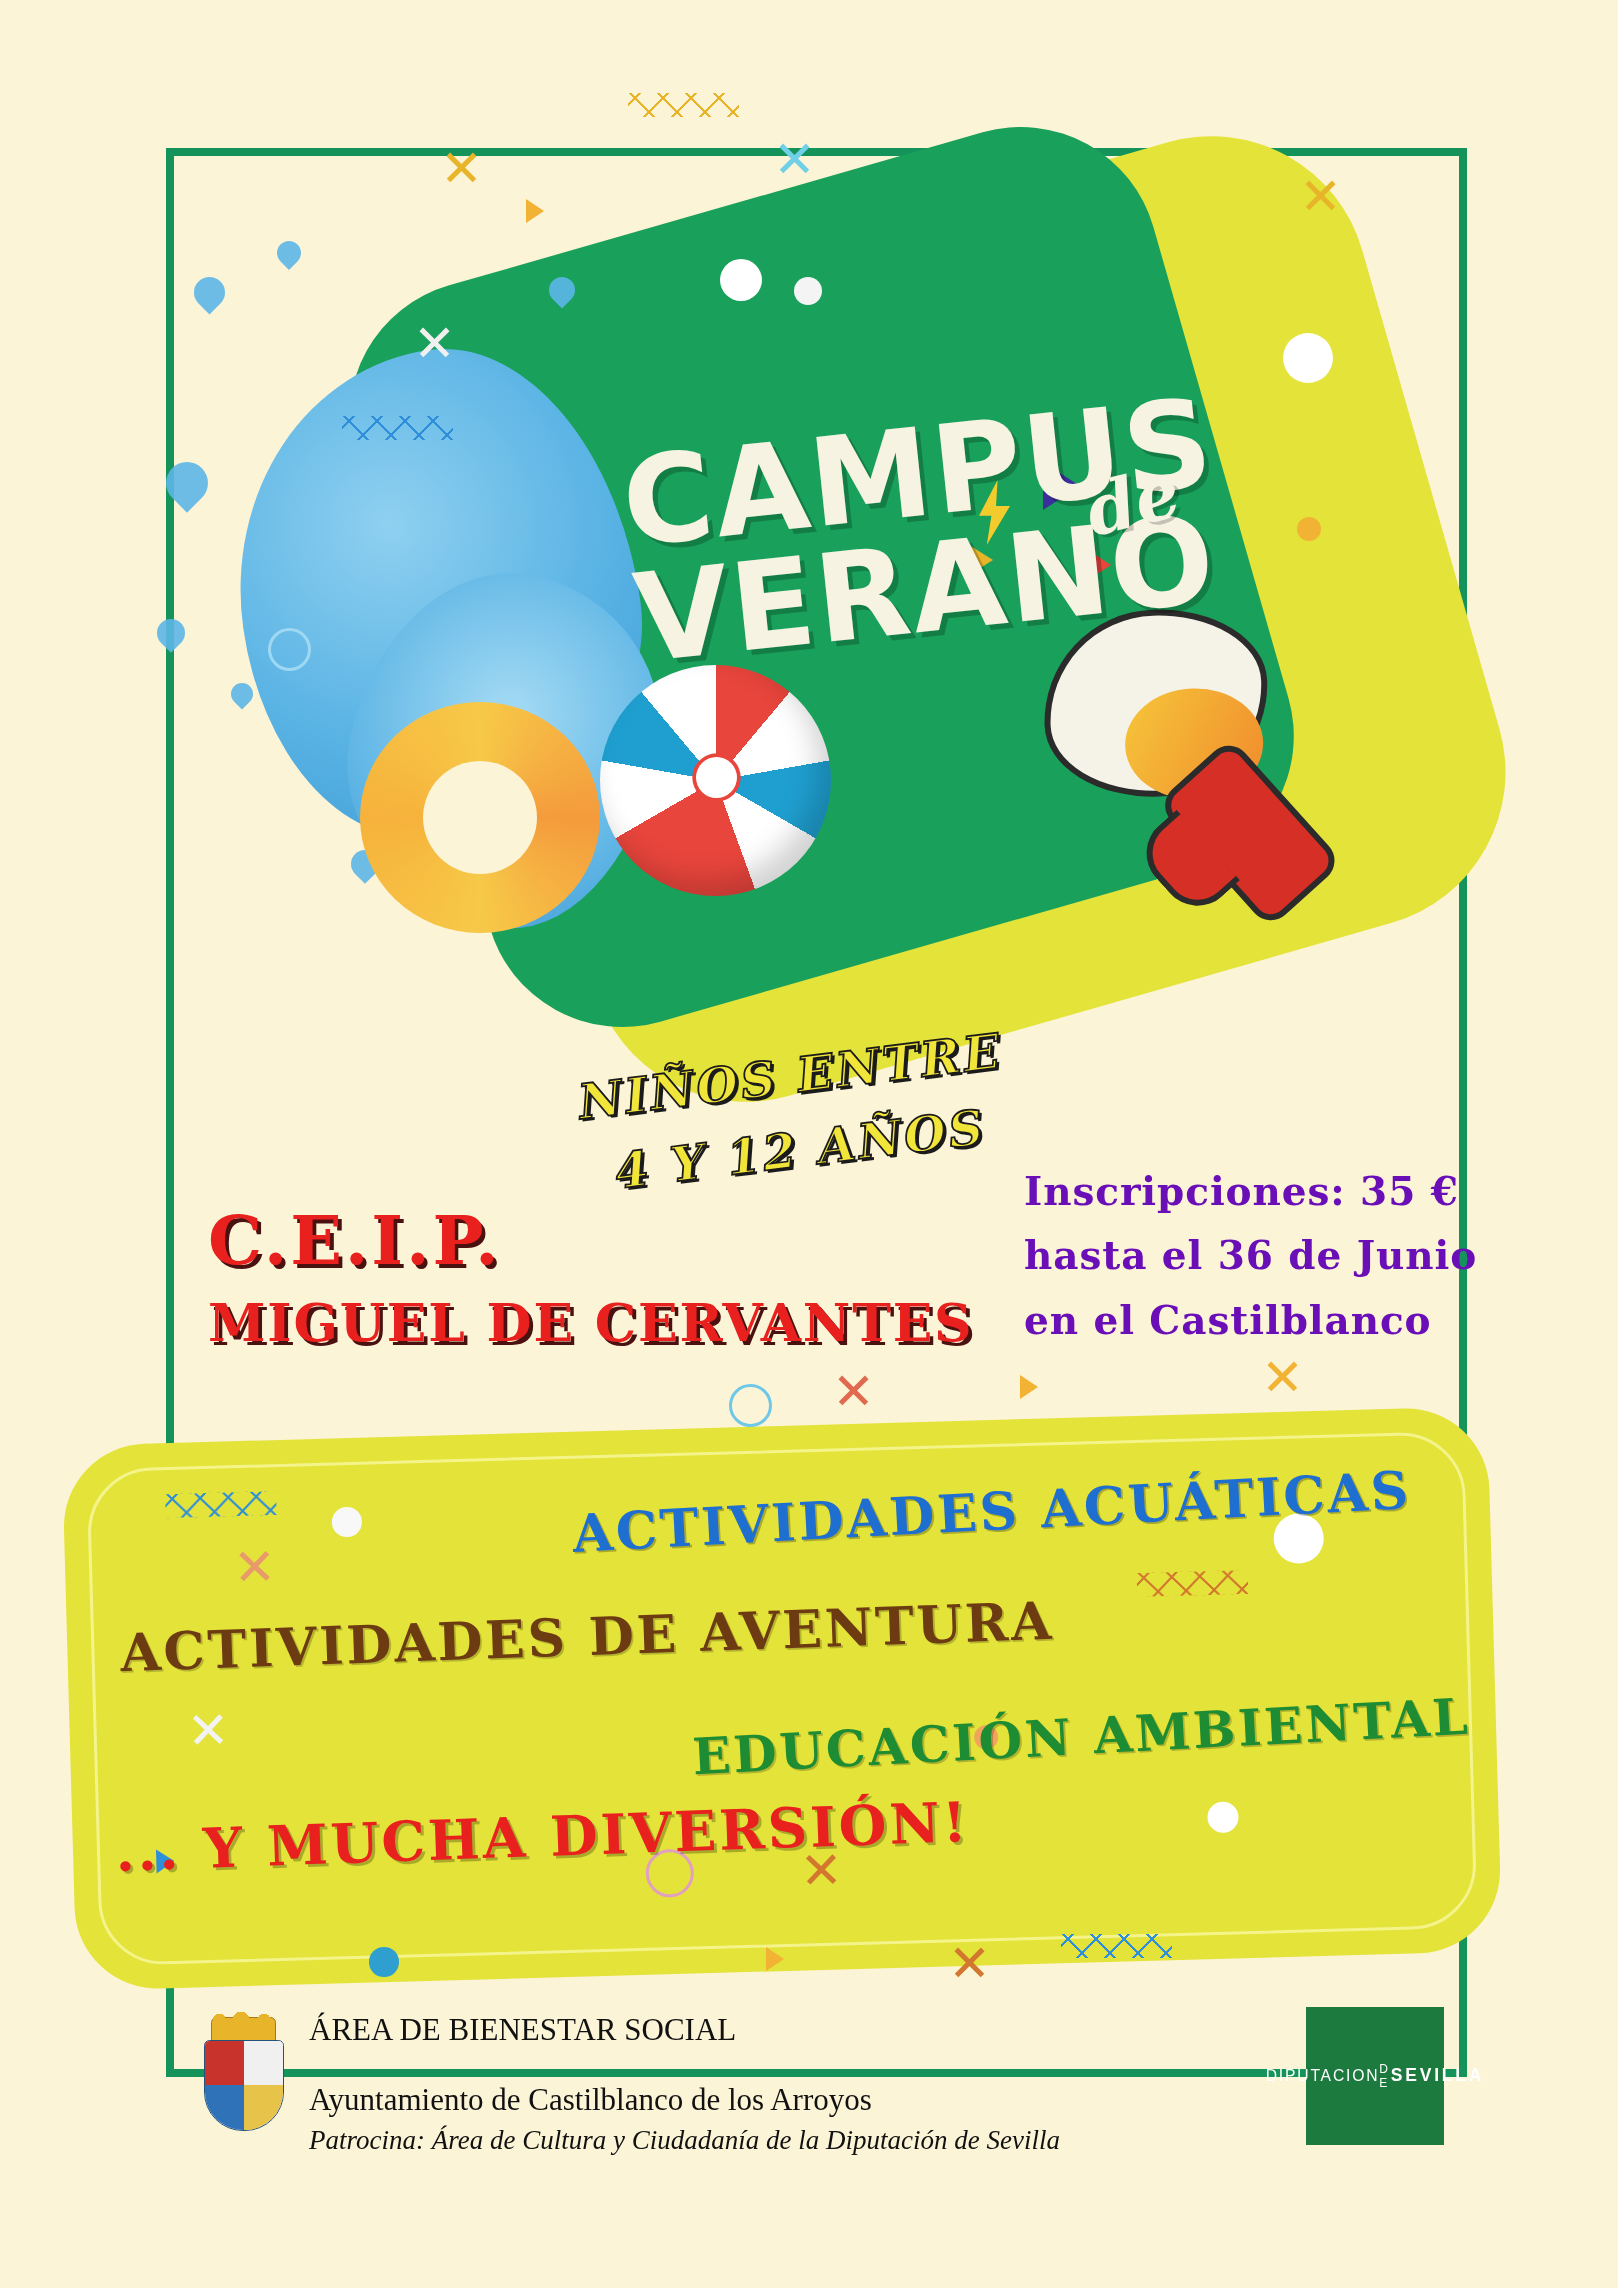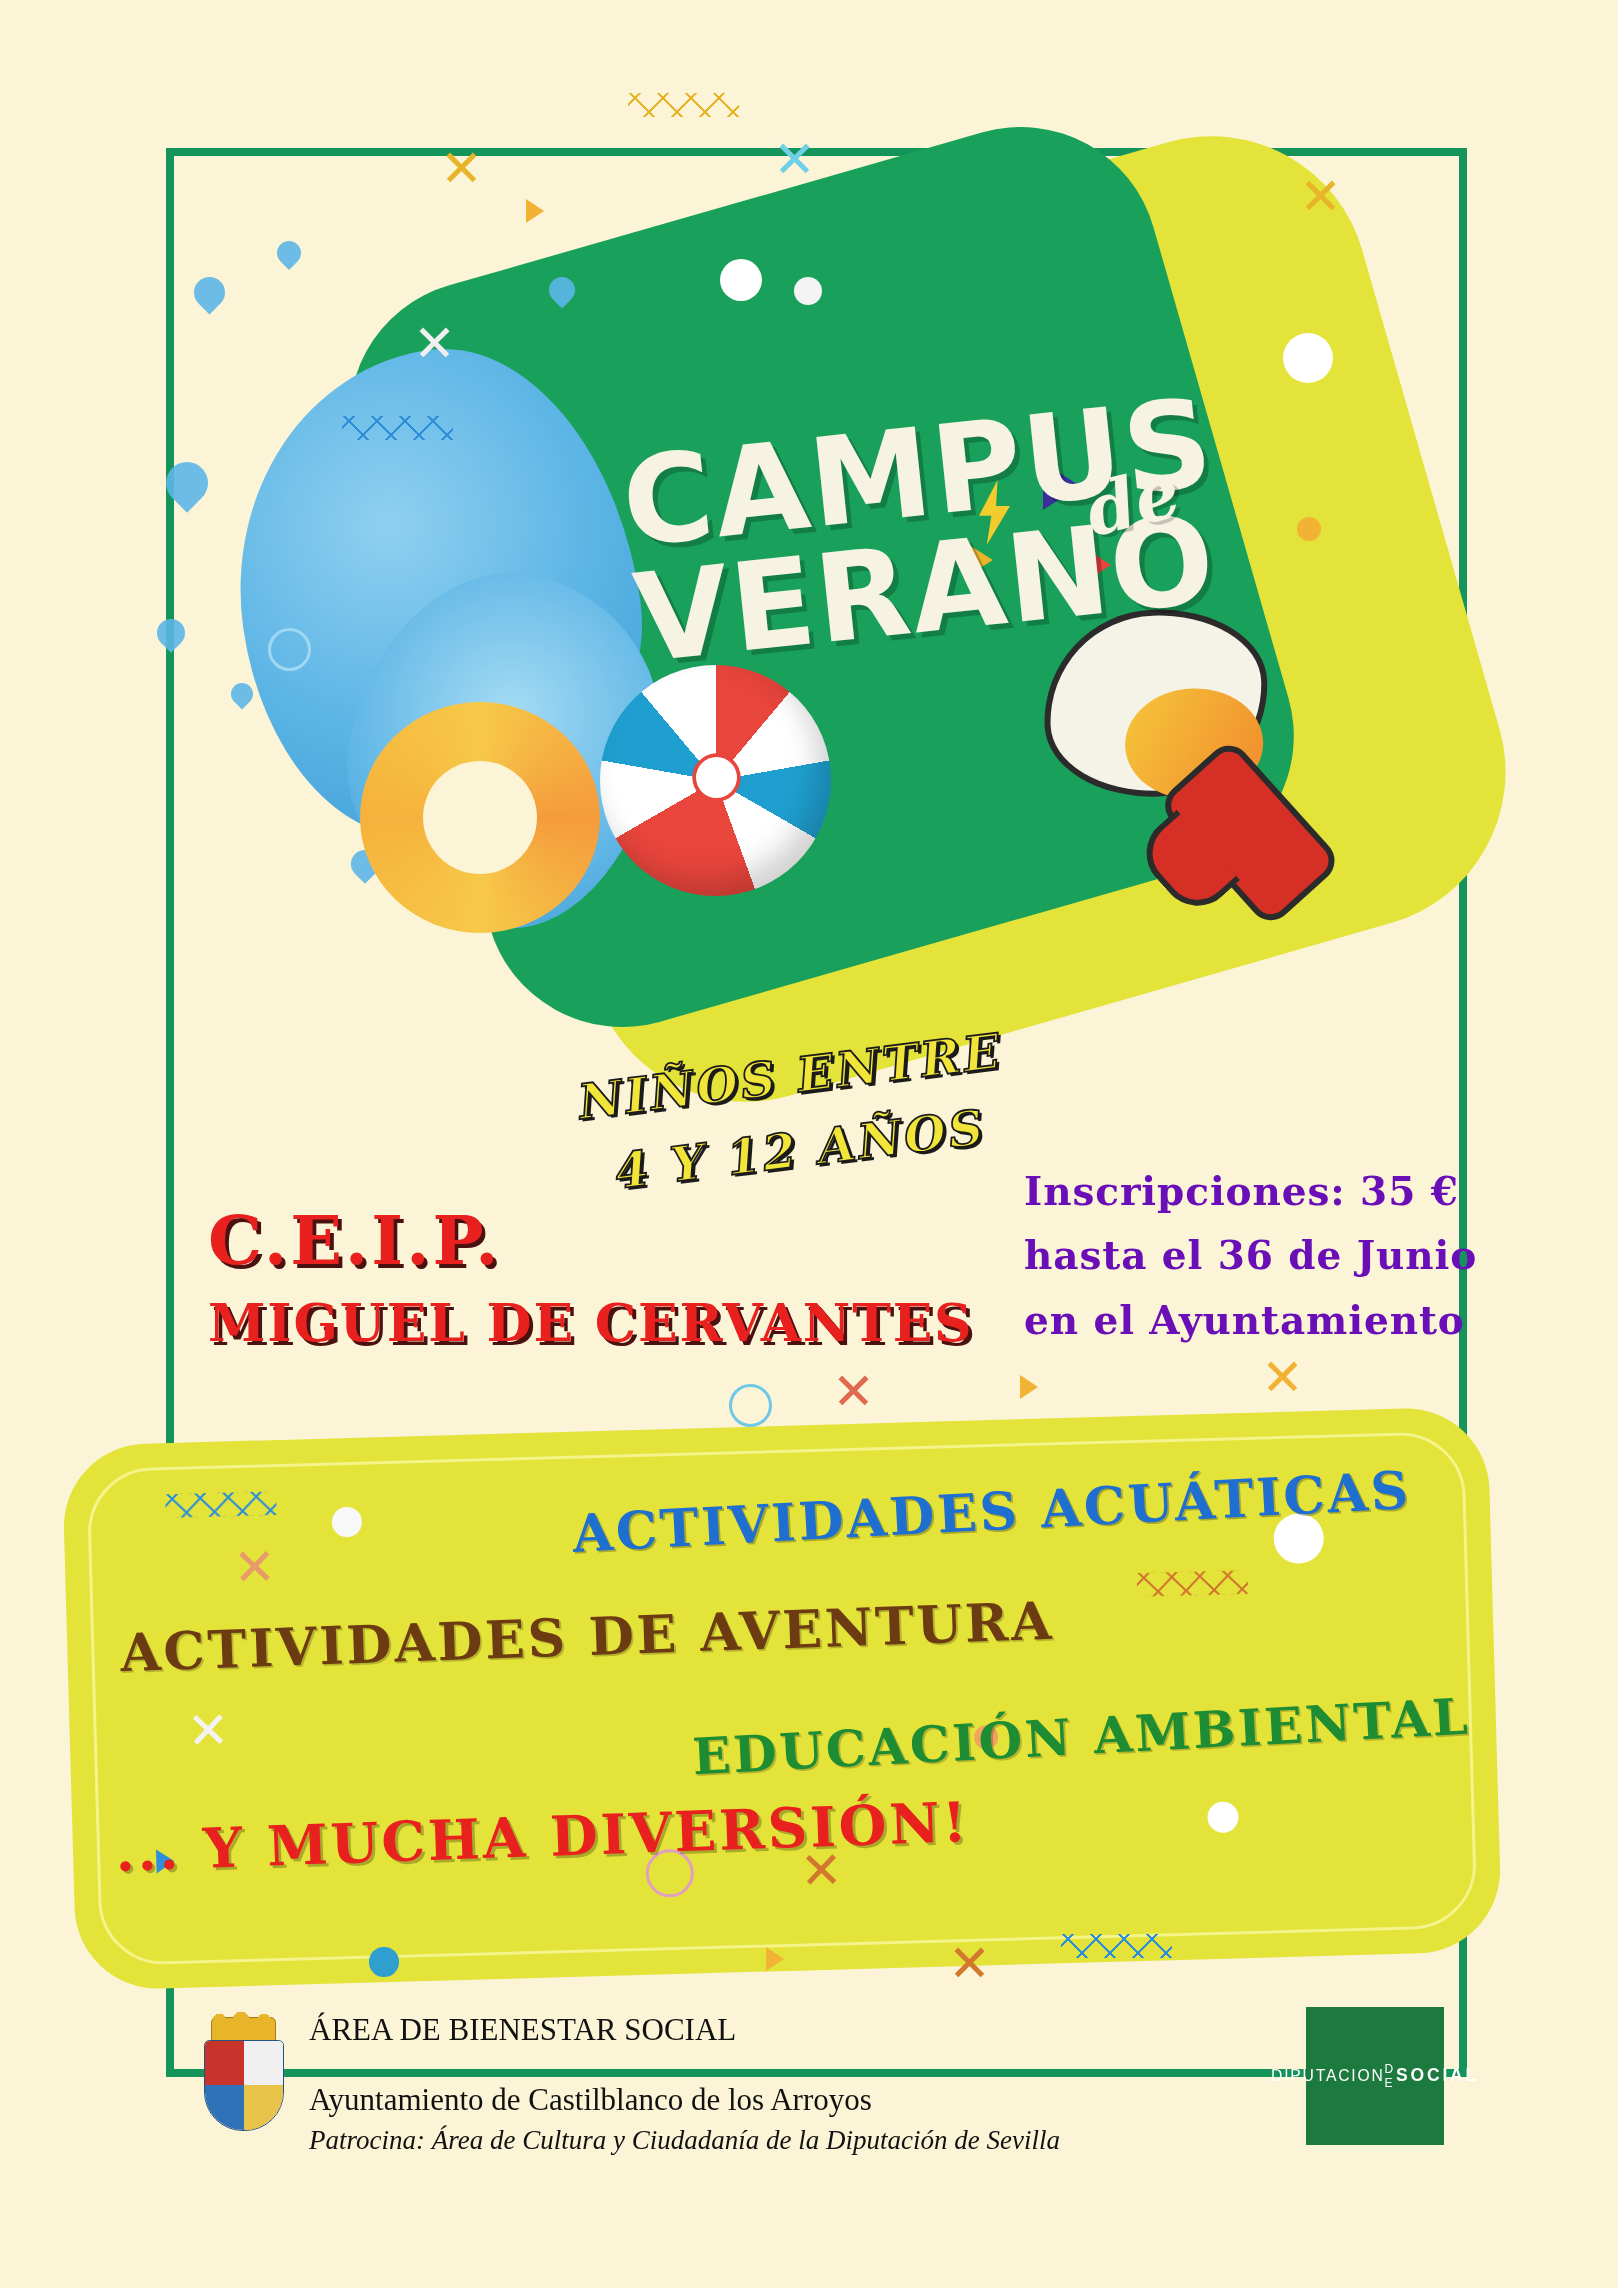--- a/index.html
+++ b/index.html
@@ -509,21 +509,21 @@
   </div>
 
   <div class="age-line" id="age1">NIÑOS ENTRE</div>
   <div class="age-line" id="age2">4 Y 12 AÑOS</div>
 
   <div class="ceip">C.E.I.P.</div>
   <div class="ceip-sub">MIGUEL DE CERVANTES</div>
 
   <div class="insc" id="insc1">Inscripciones: 35 €</div>
   <div class="insc" id="insc2">hasta el 36 de Junio</div>
-  <div class="insc" id="insc3">en el Ayuntamiento</div>
+  <div class="insc" id="insc3">en el Castilblanco</div>
 
   <div class="panel">
     <div class="panel-inner-line"></div>
     <div class="sh zig" style="left:102px; top:51px; color:#2f8fd8;"></div>
     <div class="sh xmark" style="left:171px; top:106px; color:#e89a6b;"></div>
     <div class="sh xmark" style="left:120px; top:268px; color:#f3f3f3;"></div>
     <div class="sh circ" style="left:268px; top:69px; width:29.5px; height:29.5px; background:#f8f8f8;"></div>
     <div class="sh circ" style="left:1209px; top:102px; width:50px; height:50px; background:#ffffff;"></div>
     <div class="sh zig" style="left:1071px; top:157px; color:#d2772e;"></div>
     <div class="sh circ" style="left:904px; top:305px; width:24px; height:24px; background:#f0a45c;"></div>
@@ -561,18 +561,18 @@
 
     <div class="footer-text">
       <div class="ft1">ÁREA DE BIENESTAR SOCIAL</div>
       <div class="ft2">Ayuntamiento de Castilblanco de los Arroyos</div>
       <div class="ft3">Patrocina: Área de Cultura y Ciudadanía de la Diputación de Sevilla</div>
     </div>
 
     <div class="dip-logo">
       <div class="dip-1">DIPUTACION</div>
       <div class="dip-2">D E</div>
-      <div class="dip-3">SOCIAL</div>
+      <div class="dip-3">SEVILLA</div>
     </div>
   </div>
 
 </div>
 
 
 </body></html>

